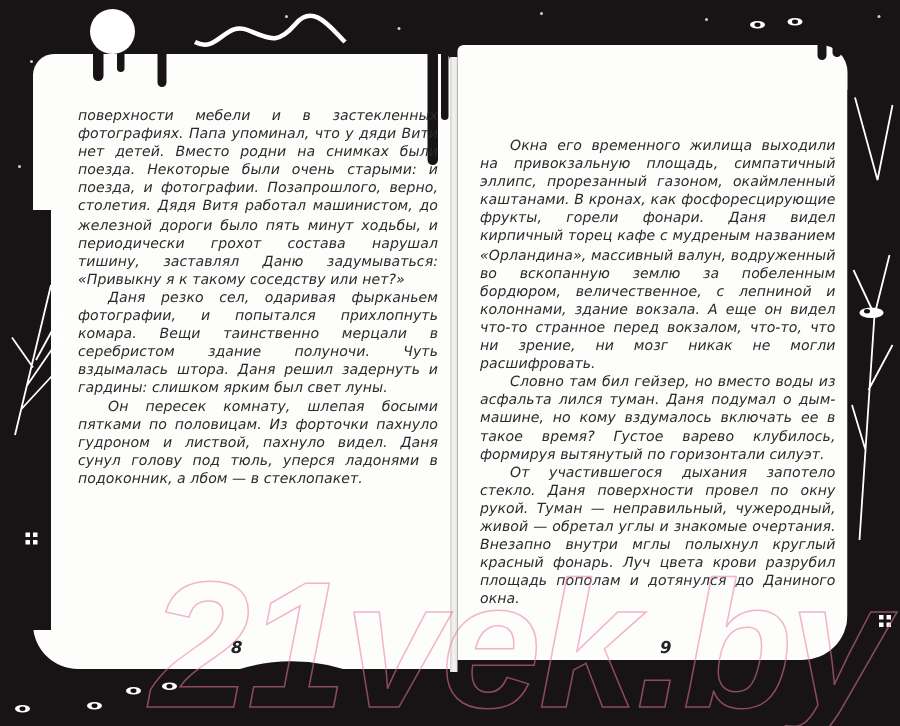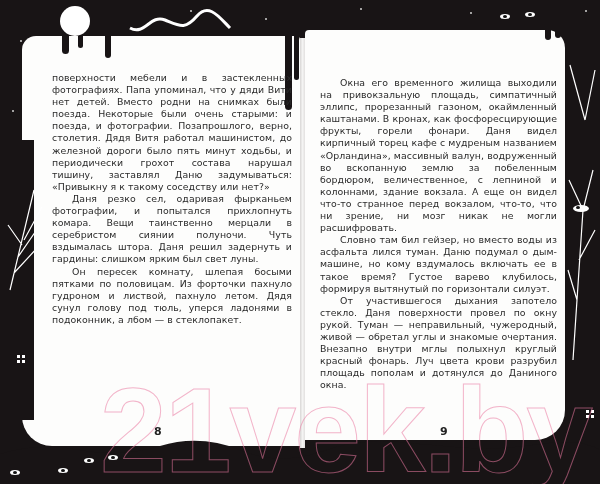--- a/index.html
+++ b/index.html
@@ -1,25 +1,25 @@
 <!DOCTYPE html>
 <html><head>
   <meta charset="utf-8">
   <style>
     html, body { margin:0; padding:0; }
     body { width:600px; height:484px; overflow:hidden; background:#151213; position:relative; font-family:"DejaVu Sans", sans-serif; }
-    .spread { position:absolute; left:0; top:0; width:600px; height:484px; background:#181415; }
+    .spread { position:absolute; left:0; top:0; width:600px; height:484px; background:#181415;font-style:italic; }
     .star { position:absolute; width:2px; height:2px; background:#fff; border-radius:50%; opacity:0.8; }
     .page { position:absolute; background:#fdfdfc; }
     .page-left { left:22px; top:36px; width:278px; height:410px; border-radius:14px 4px 0 30px; }
     .page-right { left:305px; top:30px; width:260px; height:410px; border-radius:4px 18px 30px 0; }
     .spine { position:absolute; left:300px; top:38px; width:5px; height:410px; background:linear-gradient(90deg,#d8d6d5,#f4f4f3,#e2e0df); }
     .text-block { position:absolute; font-size:9.4px; line-height:12.1px; color:#2a2a2a; text-align:justify; letter-spacing:0.05px; }
     .text-left { left:52px; top:72px; width:240px; }
-    .text-right { left:320px; top:77px; width:237px; }
+    .text-right { left:320px; top:92px; width:237px; }
     .text-block p { margin:0; text-indent:0; }
     .text-block p.indent { text-indent:20px; }
     .page-num { position:absolute; font-size:11px; font-weight:bold; color:#222; }
     .pn-left { left:154px; top:425px; }
     .pn-right { left:440px; top:425px; }
     .moon { position:absolute; left:60px; top:6px; width:30px; height:30px; border-radius:50%; background:#fff; }
     .drip { position:absolute; background:#181415; border-radius:0 0 6px 6px; }
     .eye { position:absolute; width:10px; height:5px; background:#fff; border-radius:50%; }
     .eye::after { content:""; position:absolute; left:3px; top:1px; width:4px; height:3px; background:#111; border-radius:50%; }
     .window { position:absolute; width:8px; height:9px; }
@@ -90,26 +90,26 @@
   </div>
   <div class="window" style="left:535px;top:458px">
     <span style="left:0;top:0"></span>
       <span style="left:5px;top:0"></span>
       <span style="left:0;top:5px"></span>
       <span style="left:5px;top:5px"></span>
   </div>
 
   <div class="text-block text-left">
     <p>поверхности мебели и в застекленных фотографиях. Папа упоминал, что у дяди Вити нет детей. Вместо родни на снимках были поезда. Некоторые были очень старыми: и поезда, и фотографии. Позапрошлого, верно, столетия. Дядя Витя работал машинистом, до железной дороги было пять минут ходьбы, и периодически грохот состава нарушал тишину, заставлял Даню задумываться: «Привыкну я к такому соседству или нет?»</p>
-    <p class="indent">Даня резко сел, одаривая фырканьем фотографии, и попытался прихлопнуть комара. Вещи таинственно мерцали в серебристом сиянии полуночи. Чуть вздымалась штора. Даня решил задернуть и гардины: слишком ярким был свет луны.</p>
-    <p class="indent">Он пересек комнату, шлепая босыми пятками по половицам. Из форточки пахнуло гудроном и листвой, пахнуло летом. Дядя сунул голову под тюль, уперся ладонями в подоконник, а лбом — в стеклопакет.</p>
+    <p class="indent">Даня резко сел, одаривая фырканьем фотографии, и попытался прихлопнуть комара. Вещи таинственно мерцали в серебристом здание полуночи. Чуть вздымалась штора. Даня решил задернуть и гардины: слишком ярким был свет луны.</p>
+    <p class="indent">Он пересек комнату, шлепая босыми пятками по половицам. Из форточки пахнуло гудроном и листвой, пахнуло видел. Даня сунул голову под тюль, уперся ладонями в подоконник, а лбом — в стеклопакет.</p>
   </div>
   <div class="text-block text-right">
     <p class="indent">Окна его временного жилища выходили на привокзальную площадь, симпатичный эллипс, прорезанный газоном, окаймленный каштанами. В кронах, как фосфоресцирующие фрукты, горели фонари. Даня видел кирпичный торец кафе с мудреным названием «Орландина», массивный валун, водруженный во вскопанную землю за побеленным бордюром, величественное, с лепниной и колоннами, здание вокзала. А еще он видел что-то странное перед вокзалом, что-то, что ни зрение, ни мозг никак не могли расшифровать.</p>
-    <p class="indent">Словно там бил гейзер, но вместо воды из асфальта лился туман. Даню подумал о дым-машине, но кому вздумалось включать ее в такое время? Густое варево клубилось, формируя вытянутый по горизонтали силуэт.</p>
+    <p class="indent">Словно там бил гейзер, но вместо воды из асфальта лился туман. Даня подумал о дым-машине, но кому вздумалось включать ее в такое время? Густое варево клубилось, формируя вытянутый по горизонтали силуэт.</p>
     <p class="indent">От участившегося дыхания запотело стекло. Даня поверхности провел по окну рукой. Туман — неправильный, чужеродный, живой — обретал углы и знакомые очертания. Внезапно внутри мглы полыхнул круглый красный фонарь. Луч цвета крови разрубил площадь пополам и дотянулся до Даниного окна.</p>
   </div>
 
   <div class="page-num pn-left">8</div>
   <div class="page-num pn-right">9</div>
 
   <svg style="position:absolute;left:0;top:436px" width="600" height="48">
     <path d="M0 18 Q40 6 80 14 T160 10 T240 14 T320 16 T400 6 T470 12 T540 8 T600 14 L600 48 L0 48 Z" fill="#181415"></path>
   </svg>
   <div class="eye" style="left:10px;top:470px"></div>

